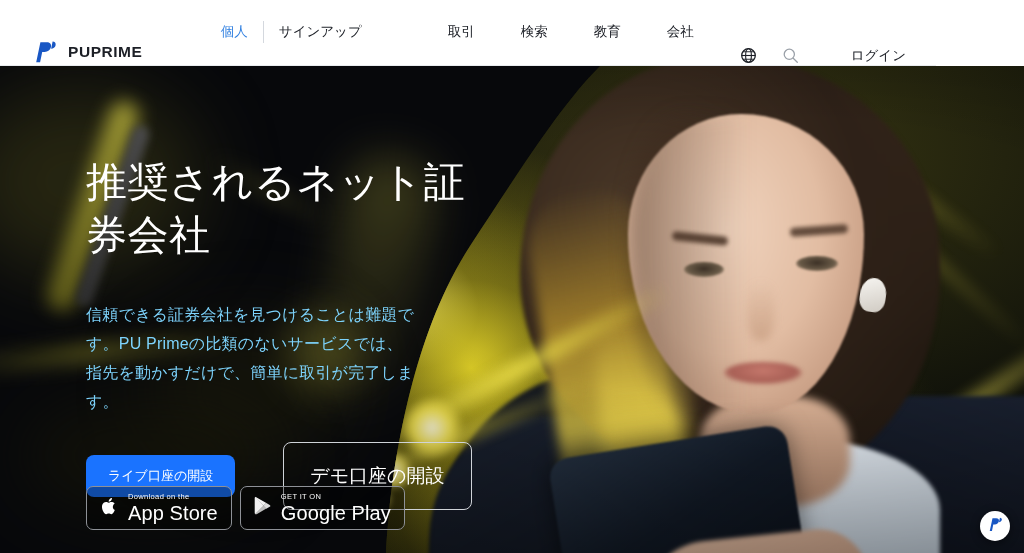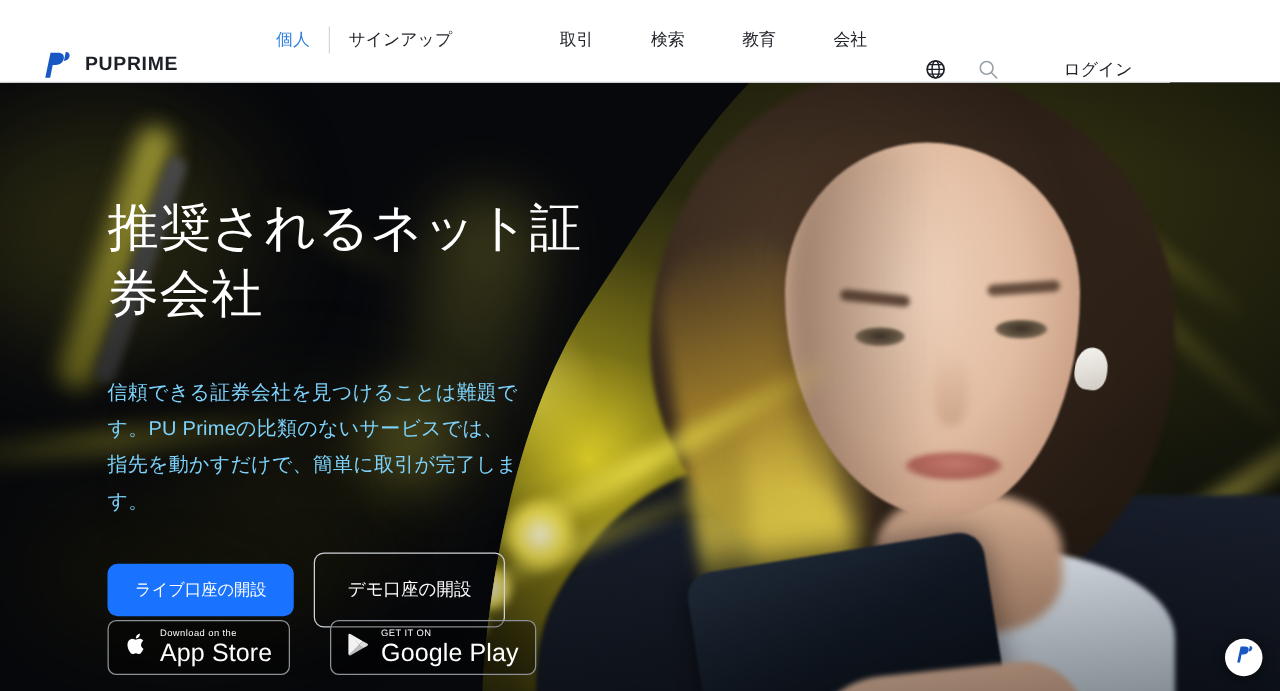--- a/index.html
+++ b/index.html
@@ -259,25 +259,25 @@
     max-width:330px; letter-spacing:.2px;
   }
   .hero-ctas { margin-top:26px; display:flex; align-items:center; gap:16px; }
   .btn-live {
     background:#1a73ff; color:#fff; border:none; border-radius:8px;
     font-size:13px; padding:12px 22px; cursor:pointer; font-family:inherit;
     white-space:nowrap;
   }
   .btn-demo {
     background:transparent; color:#ffffff; border:1px solid #cfd3d8;
-    border-radius:8px; font-size:14px; padding:20px 26px; cursor:pointer;
-    font-family:inherit; white-space:nowrap;
+    border-radius:8px; font-size:19px; padding:20px 26px; cursor:pointer;
+    font-family:inherit; white-space:nowrap;margin-left:32px;
   }
   .store-badges {
-    position:absolute; left:0; top:420px; display:flex; gap:32px;margin-top:10px;
+    position:absolute; left:0; top:420px; display:flex; gap:8px;
   }
   .badge {
     display:flex; align-items:center; gap:8px;
     border:1px solid #8e9197; border-radius:7px;
     background:rgba(0,0,0,.35); padding:6px 13px 6px 11px; cursor:pointer;
     min-height:36px;
   }
   .badge-txt { display:flex; flex-direction:column; line-height:1; }
   .badge-small {
     font-size:7.5px; color:#ffffff; letter-spacing:.35px; margin-bottom:2px;

